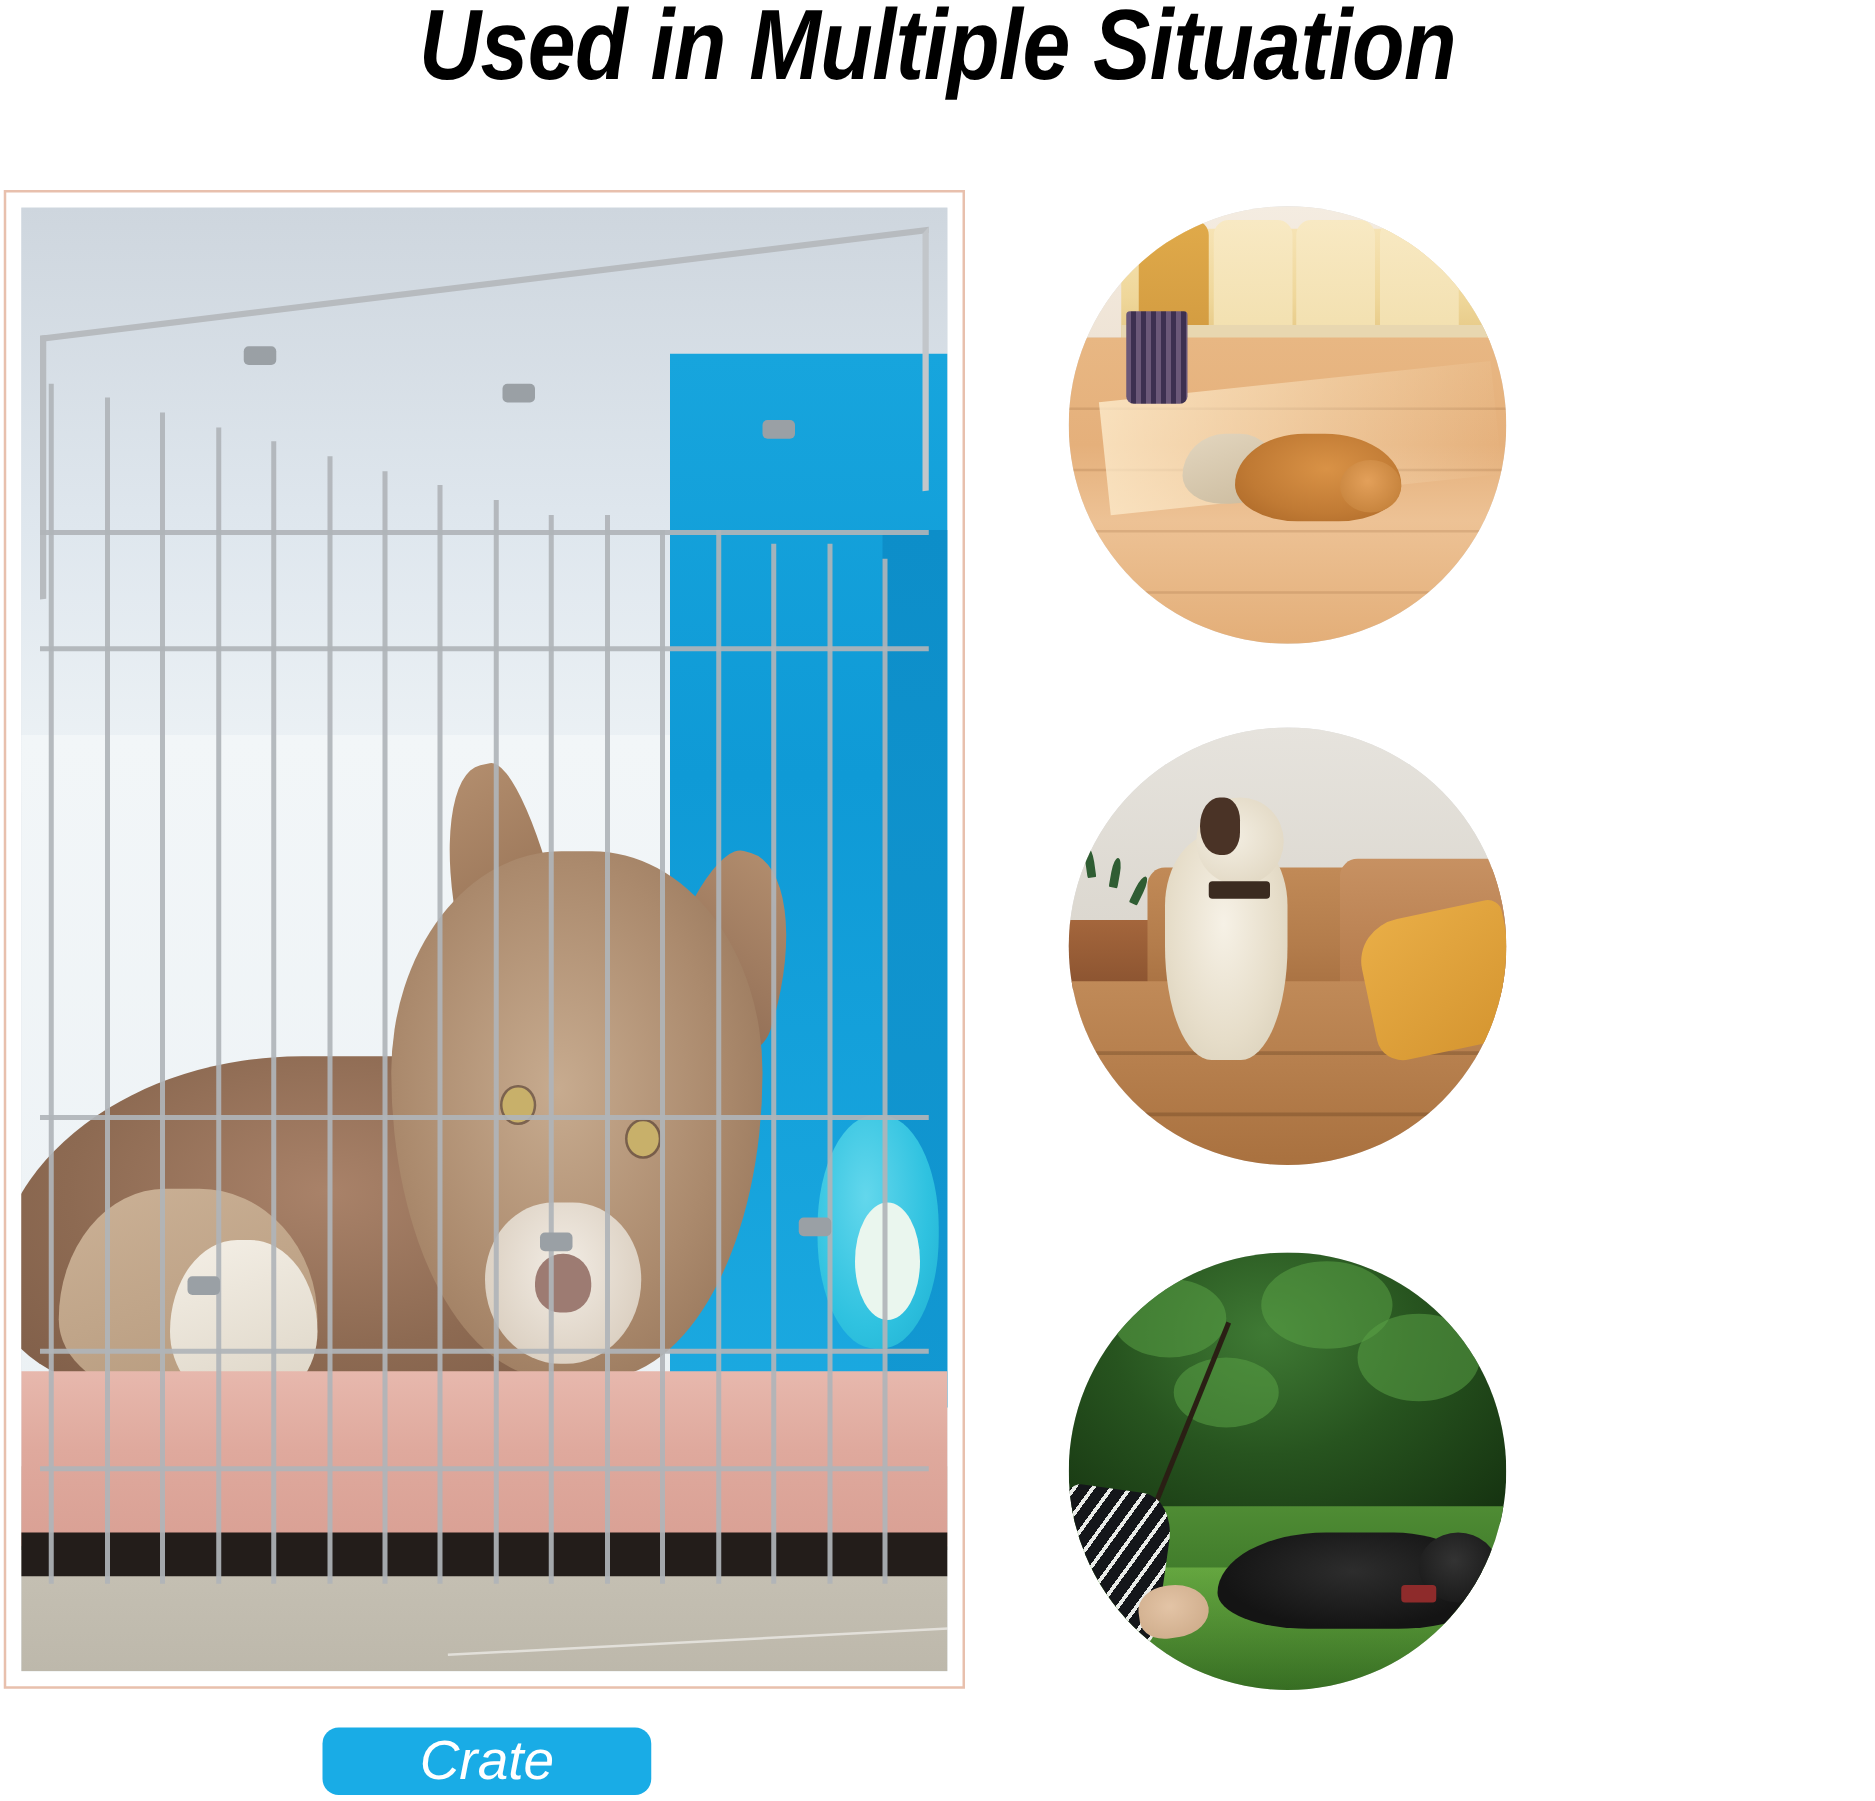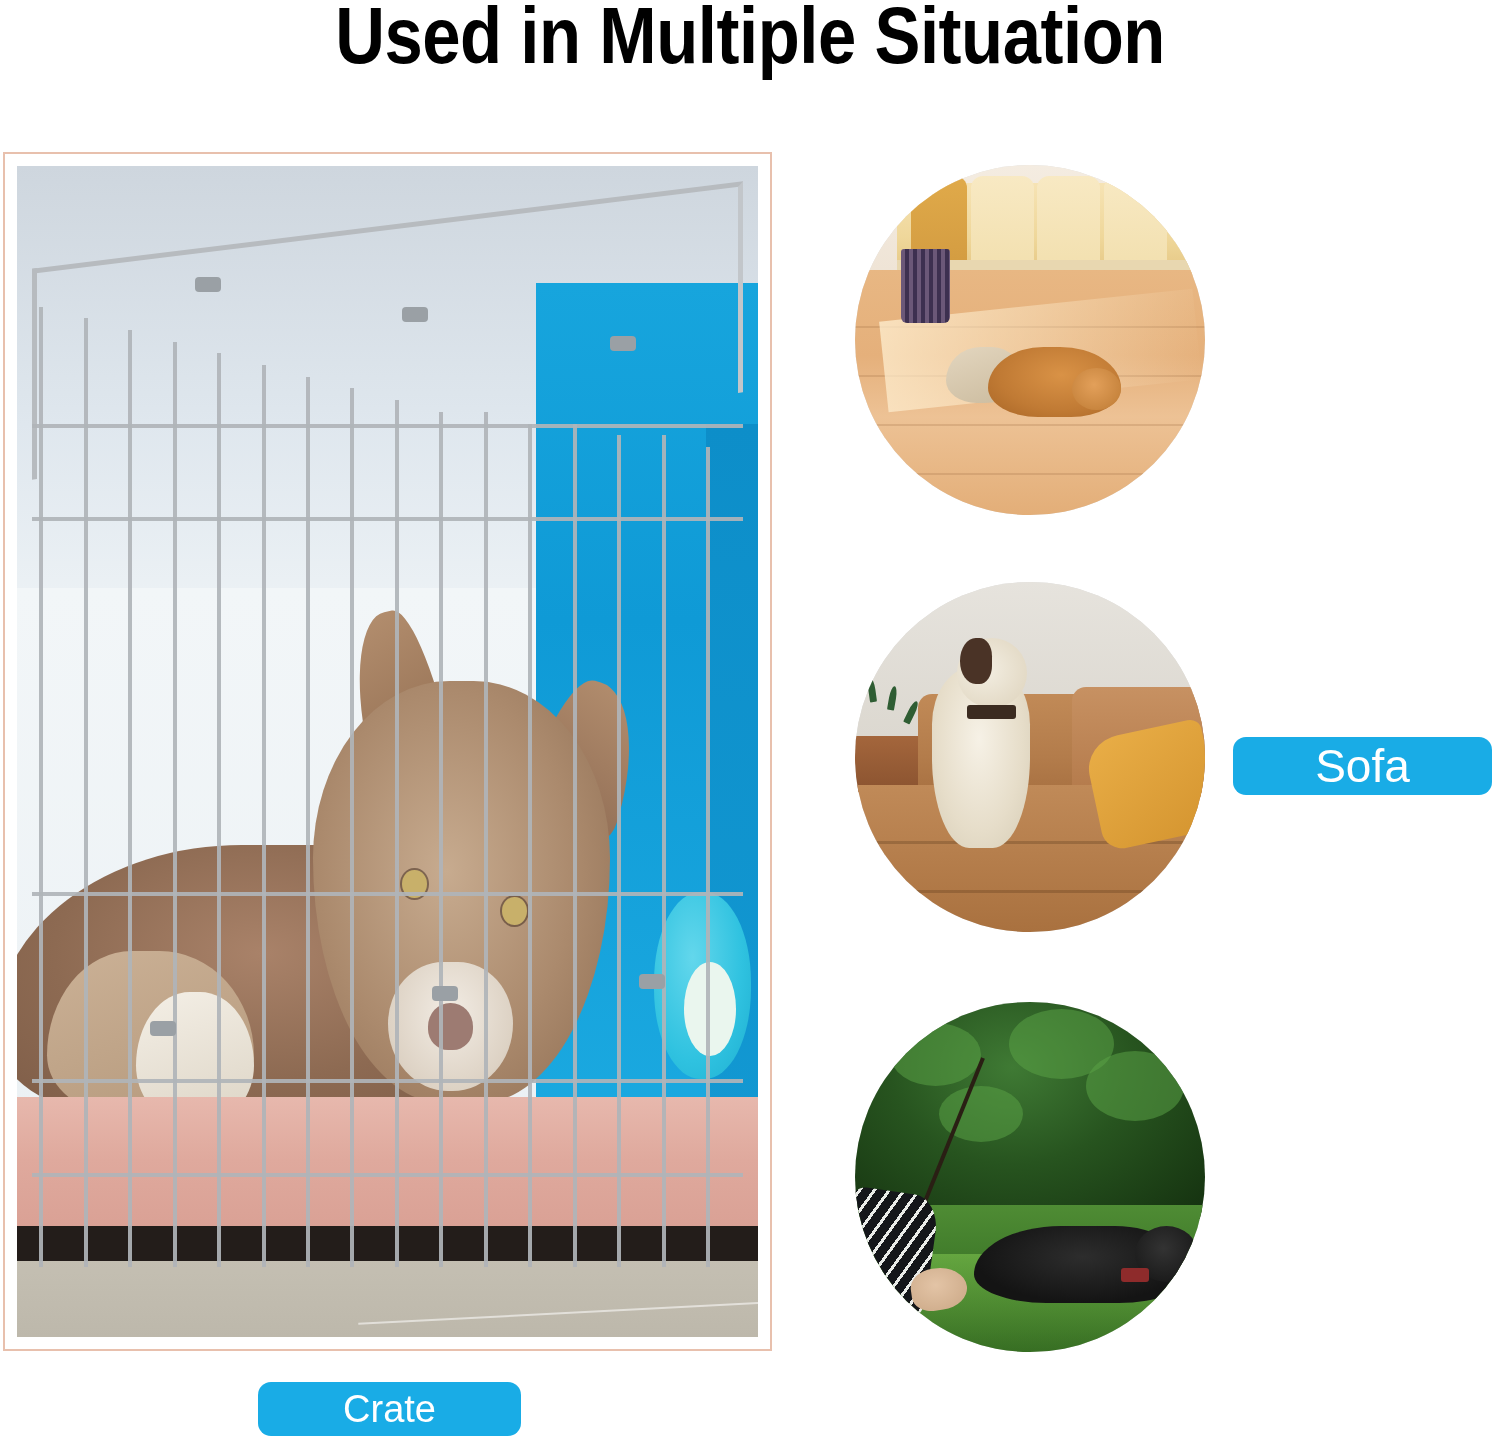--- a/index.html
+++ b/index.html
@@ -2,21 +2,21 @@
 <html><head>
 <meta charset="utf-8">
 <style>
   * { box-sizing: border-box; margin: 0; padding: 0; }
   html, body {
     width: 1500px; height: 1441px;
     background: #ffffff;
     font-family: "Liberation Sans", sans-serif;
     overflow: hidden;
   }
-  #page { position: relative; width: 1500px; height: 1441px; background: #fff; }
+  #page { position: relative; width: 1500px; height: 1441px; background: #fff; font-style: italic; }
 
   
   .title {
     position: absolute; left: 0; top: -4px; width: 1500px;
     text-align: center;
     font-family: "Liberation Sans Narrow", "Liberation Sans", sans-serif;
     font-weight: 700;
     font-size: 80px;
     line-height: 80px;
     letter-spacing: -0.5px;
@@ -257,21 +257,21 @@
     background: #19ace6;
     border-radius: 13px;
     color: #ffffff;
     font-family: "Liberation Sans", sans-serif;
     font-weight: 400;
     white-space: nowrap;
   }
   .badge-floor   { left: 1233px; top: 312px;  width: 259px; height: 58px; font-size: 46px; }
   .badge-sofa    { left: 1233px; top: 737px;  width: 259px; height: 58px; font-size: 46px; }
   .badge-outdoor { left: 1240px; top: 1158px; width: 255px; height: 58px; font-size: 46px; }
-  .badge-crate   { left: 258px;  top: 1382px; width: 263px; height: 54px; font-size: 38px; }
+  .badge-crate   { left: 258px;  top: 1382px; width: 263px; height: 54px; font-size: 44px; }
 </style>
 </head>
 <body>
 
 <div id="page">
 
   <div class="title">Used in Multiple Situation</div>
 
   <div class="crate-frame">
     <div class="crate-photo">
@@ -367,21 +367,20 @@
     <div class="s-back2"></div>
     <div class="s-seat"></div>
     <div class="s-seat-line" style="top:74%;"></div>
     <div class="s-seat-line" style="top:88%;"></div>
     <div class="s-pillow"></div>
     <div class="s-dog"></div>
     <div class="s-dog-head"></div>
     <div class="s-dog-ear"></div>
     <div class="s-collar"></div>
   </div>
-  <div class="badge badge-sofa">Sofa</div>
 
   <div class="circle circle-out">
     <div class="o-canopy"></div>
     <div class="o-leafblob" style="left:10%; top:6%;  width:26%; height:18%;"></div>
     <div class="o-leafblob" style="left:44%; top:2%;  width:30%; height:20%;"></div>
     <div class="o-leafblob" style="left:66%; top:14%; width:28%; height:20%;"></div>
     <div class="o-leafblob" style="left:24%; top:24%; width:24%; height:16%;"></div>
     <div class="o-branch"></div>
     <div class="o-grass"></div>
     <div class="o-grass-hi"></div>

